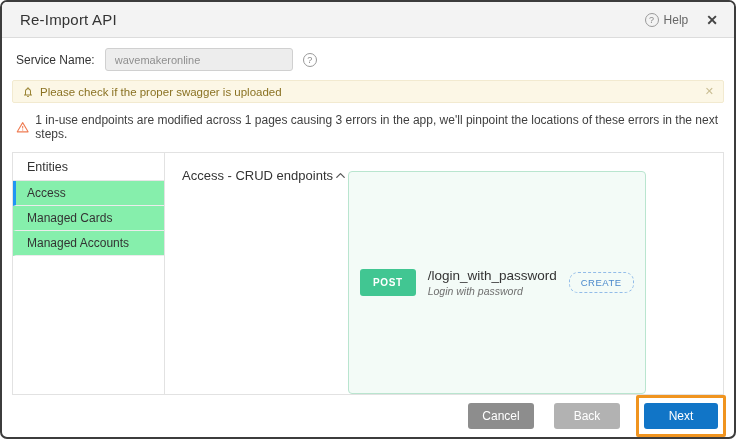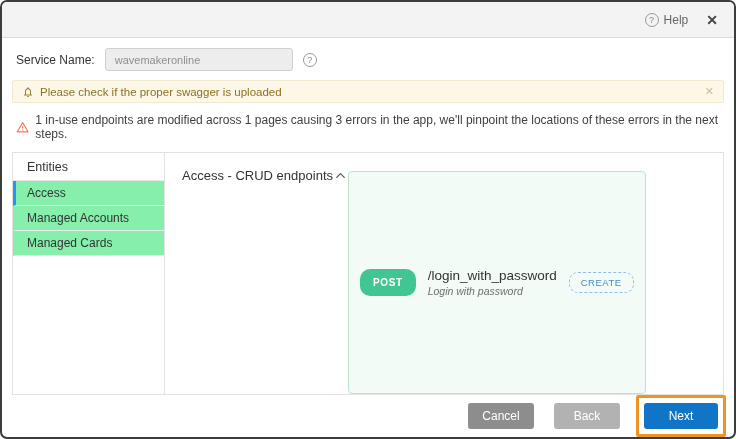--- a/index.html
+++ b/index.html
@@ -71,21 +71,21 @@
   .chevron { cursor:pointer; display:flex; align-items:center; }
 
   .ep-card {
     margin-top:7px; background:#f3fbf7;
     border:1px solid #b9e5cf; border-radius:4px;
     display:flex; align-items:center; gap:12px; padding:6px 11px;
   }
   .method-badge {
     background:var(--method-post, #41c692); color:#fff;
     font-size:10px; font-weight:bold; letter-spacing:.6px;
-    padding:8px 13px; border-radius:10px;
+    padding:8px 13px; border-radius:3px;
   }
   .ep-texts { display:flex; flex-direction:column; gap:2px; }
   .ep-path { font-size:13.5px; color:#333; }
   .ep-desc { font-size:10.5px; font-style:italic; color:#6f6f6f; }
   .create-btn {
     margin-left:auto; background:transparent;
     border:1px dashed #92bce8; color:#4a89cc;
     font-size:9.5px; letter-spacing:.5px; padding:4px 11px;
     border-radius:9px; cursor:pointer;
     font-family:"Liberation Sans", sans-serif;
@@ -107,20 +107,21 @@
   .btn-next { background:var(--next-button, #1175c7); min-width:74px; }
 
   svg { display:block; }
 </style>
 </head>
 <body>
 
 <div class="dialog">
 
   <div class="titlebar">
+    <span class="title">Re-Import API</span>
     <span class="help-group">
       <span class="q-circle">?</span>
       <span>Help</span>
     </span>
     <span class="close-x">✕</span>
   </div>
 
   <div class="service-row">
     <span class="service-label">Service Name:</span>
     <input class="service-input" type="text" disabled="" value="wavemakeronline" style="">
@@ -141,22 +142,22 @@
       <path fill="#ef7d54" d="M11 9h2v5h-2zm0 6.5h2v2h-2z"></path>
     </svg>
     <span class="warning-text">1 in-use endpoints are modified across 1 pages causing 3 errors in the app, we'll pinpoint the locations of these errors in the next steps.</span>
   </div>
 
   <div class="content">
 
     <div class="sidebar">
       <div class="sb-header">Entities</div>
       <div class="sb-item selected">Access</div>
+      <div class="sb-item">Managed Cards</div>
       <div class="sb-item">Managed Accounts</div>
-      <div class="sb-item">Managed Cards</div>
     </div>
 
     <div class="main">
       <div class="section-head">
         <span class="section-title">Access - CRUD endpoints</span>
         <span class="chevron">
           <svg width="15" height="15" viewBox="0 0 24 24">
             <path fill="none" stroke="#555" stroke-width="2" stroke-linecap="round" stroke-linejoin="round" d="M6 15 L12 9 L18 15"></path>
           </svg>
         </span>

